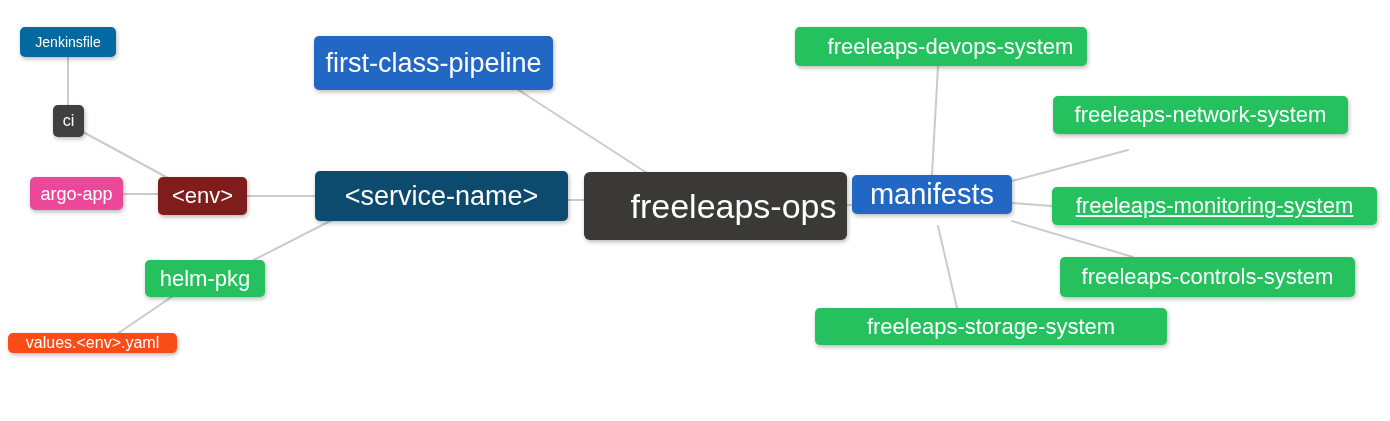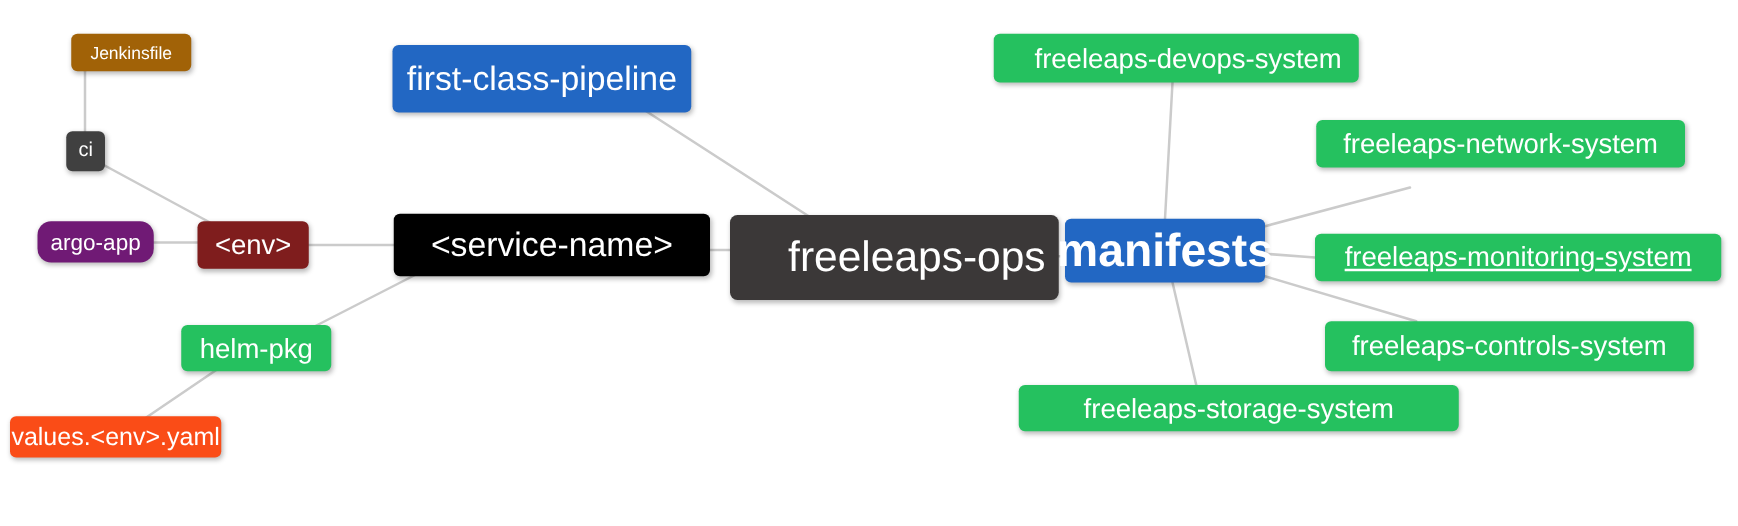--- a/index.html
+++ b/index.html
@@ -40,25 +40,25 @@
     box-sizing: border-box;
     cursor: default;
     line-height: 1;
   }
   
   .n-jenkinsfile { left: 20px;  top: 27px;  width: 96px;  height: 30px; font-size: 14px; }
   .n-ci         { left: 53px;  top: 105px; width: 31px;  height: 32px; font-size: 16px; }
   .n-argo       { left: 30px;  top: 177px; width: 93px;  height: 33px; font-size: 18px; }
   .n-env        { left: 158px; top: 177px; width: 89px;  height: 38px; font-size: 22px; }
   .n-helm       { left: 145px; top: 260px; width: 120px; height: 37px; font-size: 22px; }
-  .n-values     { left: 8px;   top: 333px; width: 169px; height: 33px; font-size: 20px; }
+  .n-values     { left: 8px;   top: 333px; width: 169px; height: 20px; font-size: 16px; }
   .n-fcp        { left: 314px; top: 36px;  width: 239px; height: 54px; font-size: 27px; }
   .n-service    { left: 315px; top: 171px; width: 253px; height: 50px; font-size: 27px; }
   .n-ops        { left: 584px; top: 172px; width: 263px; height: 68px; font-size: 34px; border-radius: 6px; padding-left: 36px; }
-  .n-manifests  { left: 852px; top: 175px; width: 160px; height: 51px; font-size: 37px; font-weight: bold; }
+  .n-manifests  { left: 852px; top: 175px; width: 160px; height: 39px; font-size: 29px; }
   .n-devops     { left: 795px; top: 27px;  width: 292px; height: 39px; font-size: 22px; padding-left: 19px; }
   .n-network    { left: 1053px; top: 96px; width: 295px; height: 38px; font-size: 22px; }
   .n-monitoring { left: 1052px; top: 187px; width: 325px; height: 38px; font-size: 22px; text-decoration: underline; }
   .n-controls   { left: 1060px; top: 257px; width: 295px; height: 40px; font-size: 22px; }
   .n-storage    { left: 815px;  top: 308px; width: 352px; height: 37px; font-size: 22px; }
 </style>
 </head>
 <body>
 
 <div class="canvas">
@@ -73,28 +73,28 @@
     <line x1="568" y1="200" x2="584" y2="200"></line>
     <line x1="517" y1="89" x2="647" y2="173"></line>
     <line x1="847" y1="205" x2="852" y2="205"></line>
     <line x1="932" y1="175" x2="938" y2="66"></line>
     <line x1="1012" y1="181" x2="1128" y2="150"></line>
     <line x1="1012" y1="203" x2="1052" y2="206"></line>
     <line x1="1012" y1="221" x2="1133" y2="257"></line>
     <line x1="938" y1="226" x2="957" y2="308"></line>
   </svg>
 
-  <div class="node n-jenkinsfile" style="background: #a16207; margin-left: 37px;">Jenkinsfile</div>
+  <div class="node n-jenkinsfile" style="background: #0369a1;">Jenkinsfile</div>
   <div class="node n-ci" style="background: #404040;">ci</div>
-  <div class="node n-argo" style="background: #701a75; border-radius: 11px;">argo-app</div>
+  <div class="node n-argo" style="background: #ec4899;">argo-app</div>
   <div class="node n-env" style="background: #7f1d1d;">&lt;env&gt;</div>
   <div class="node n-helm" style="background: rgb(37, 193, 95);">helm-pkg</div>
   <div class="node n-values" style="background: rgb(250, 76, 23);">values.&lt;env&gt;.yaml</div>
   <div class="node n-fcp" style="background: rgb(34, 103, 195);">first-class-pipeline</div>
-  <div class="node n-service" style="background: #000000;">&lt;service-name&gt;</div>
+  <div class="node n-service" style="background: #0c4a6e;">&lt;service-name&gt;</div>
   <div class="node n-ops" style="background: rgb(59, 56, 56);">freeleaps-ops</div>
   <div class="node n-manifests" style="background: rgb(34, 103, 195);">manifests</div>
   <div class="node n-devops" style="background: rgb(37, 193, 95);">freeleaps-devops-system</div>
   <div class="node n-network" style="background: rgb(37, 193, 95);">freeleaps-network-system</div>
   <div class="node n-monitoring" style="background: rgb(37, 193, 95);">freeleaps-monitoring-system</div>
   <div class="node n-controls" style="background: rgb(37, 193, 95);">freeleaps-controls-system</div>
   <div class="node n-storage" style="background: rgb(37, 193, 95);">freeleaps-storage-system</div>
 
 </div>
 

